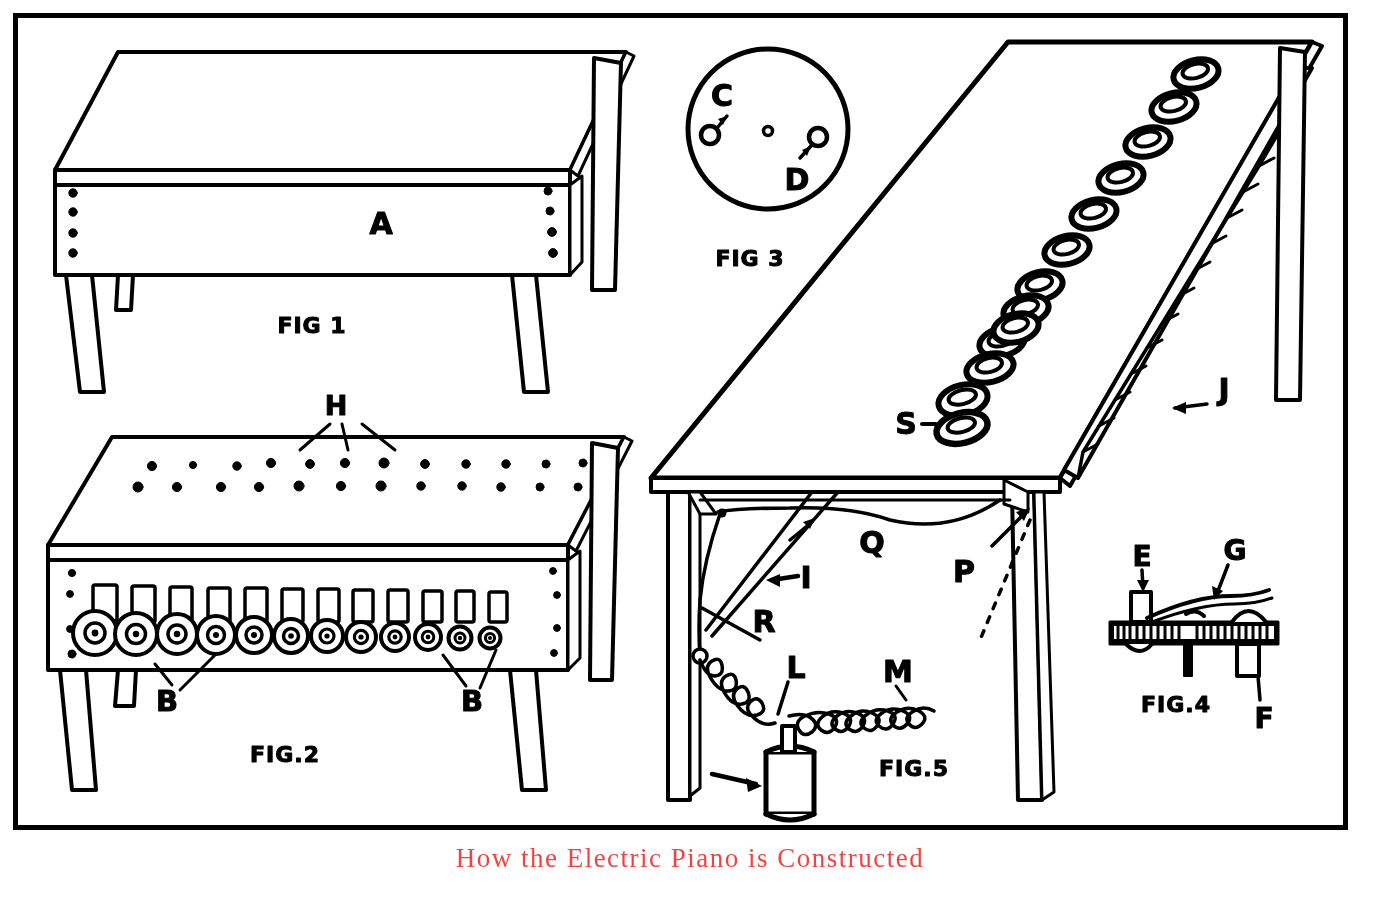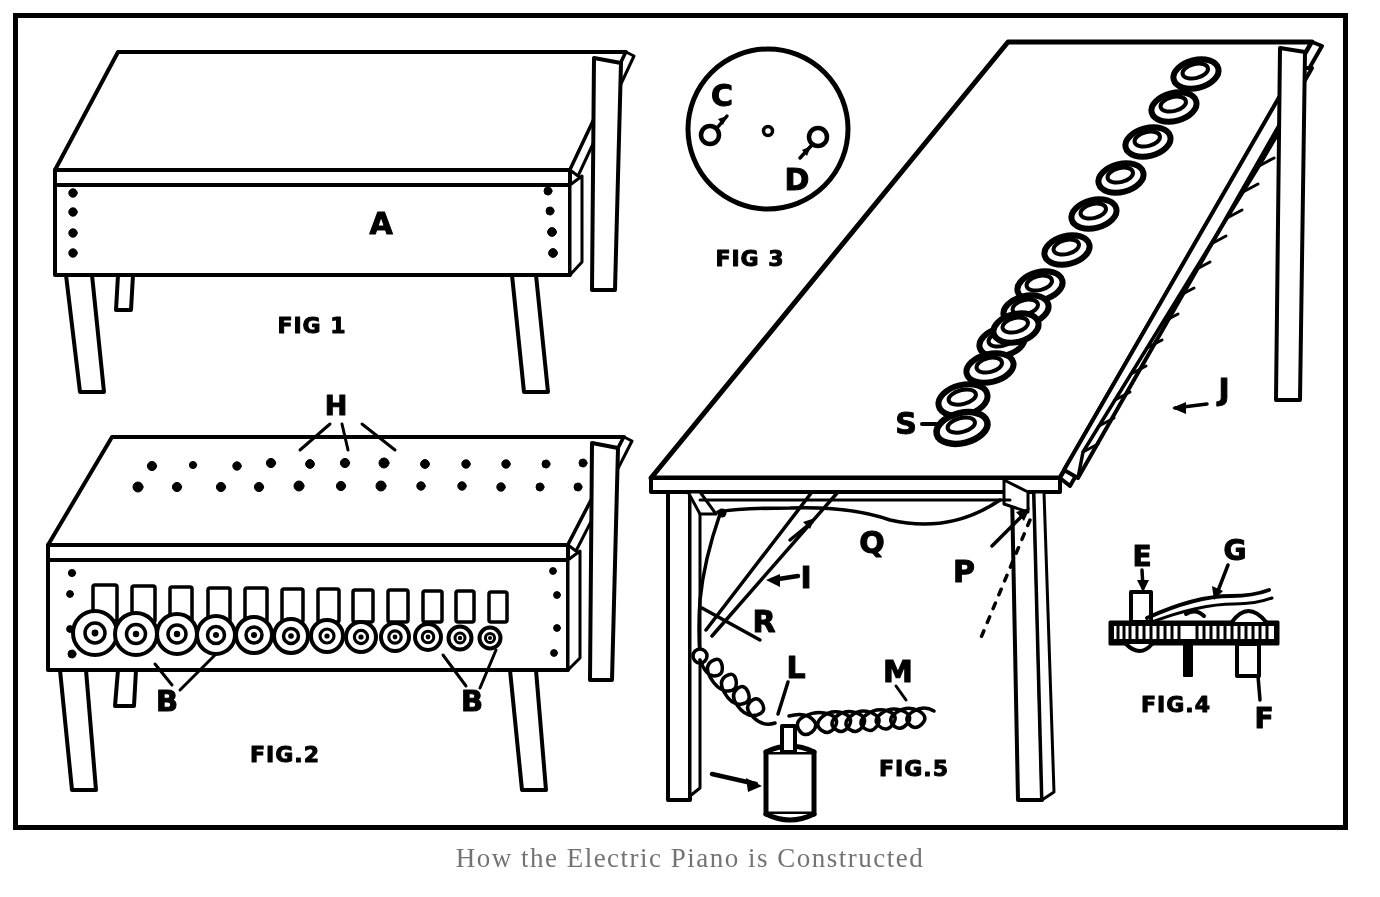--- a/index.html
+++ b/index.html
@@ -1,21 +1,21 @@
 <!DOCTYPE html>
 <html><head>
 <meta charset="utf-8">
 <style>
   html,body{margin:0;padding:0;background:#ffffff;}
   body{width:1380px;height:897px;font-family:"Liberation Serif",serif;}
   #page{position:relative;width:1380px;height:897px;background:#fff;overflow:hidden;}
   #figure-frame{position:absolute;left:13px;top:13px;width:1335px;height:817px;border:5px solid #000;box-sizing:border-box;background:#fff;}
   #art{position:absolute;left:0;top:0;width:1380px;height:897px;}
   #caption{position:absolute;left:0;top:843px;width:1380px;text-align:center;
-           font-family:"Liberation Serif",serif;font-size:27px;letter-spacing:1.5px;color:#737373;}
+           font-family:"Liberation Serif",serif;font-size:27px;letter-spacing:1.5px;color:#ef4444;}
   .lbl{font-family:"DejaVu Sans",sans-serif;font-weight:bold;fill:#000;}
 </style>
 </head>
 <body>
 
 <div id="page">
 
   <div id="figure-frame"></div>
 
   <svg id="art" viewBox="0 0 1380 897">

